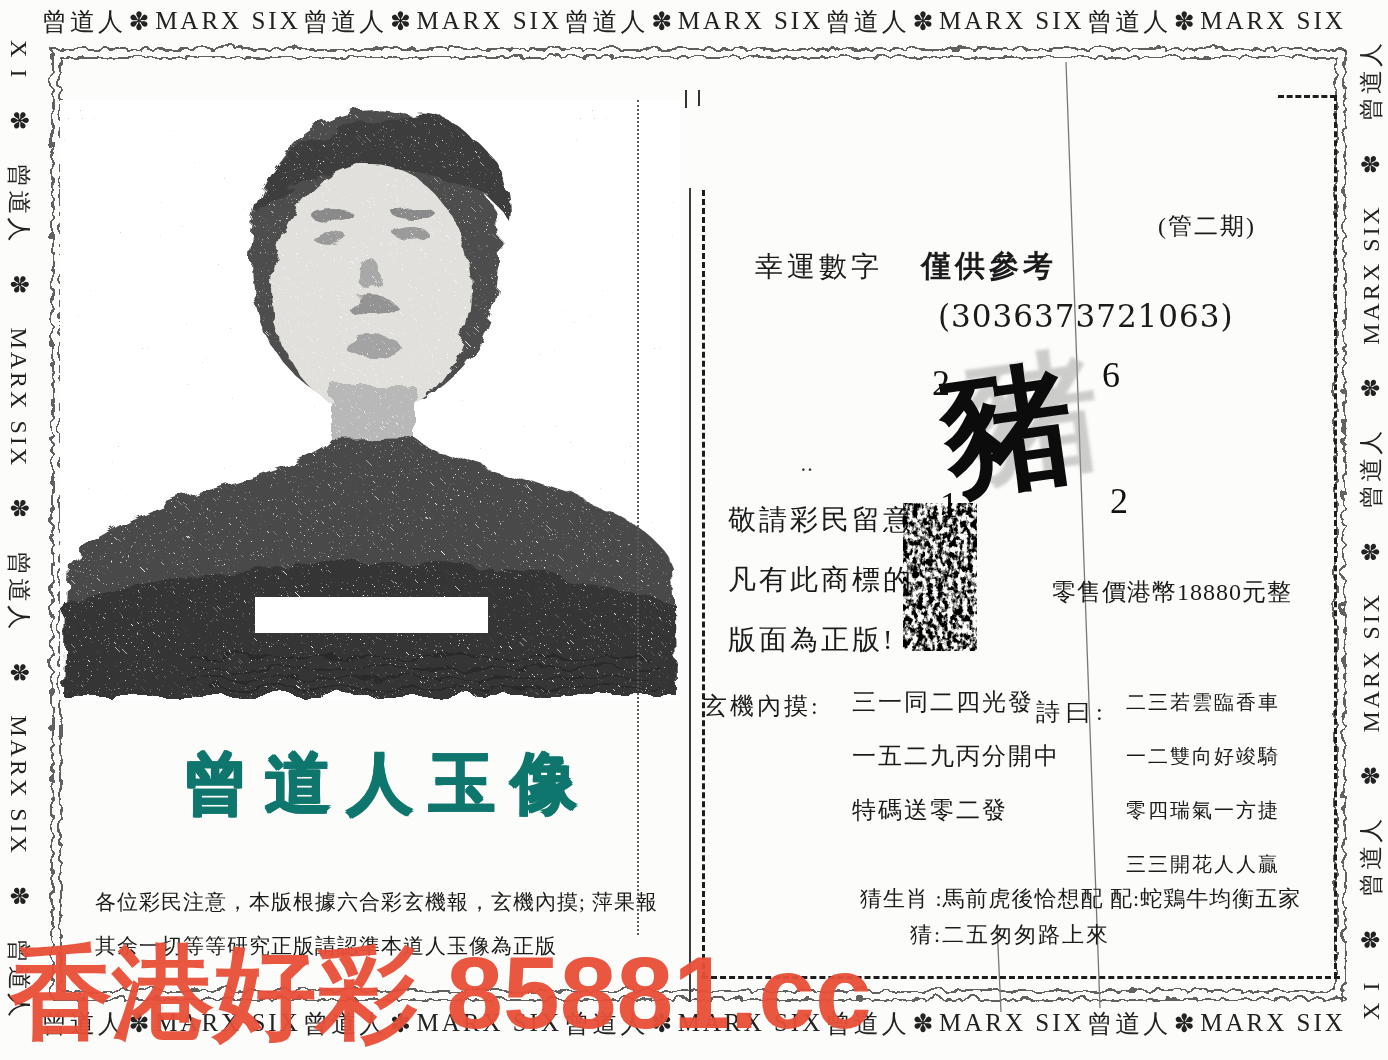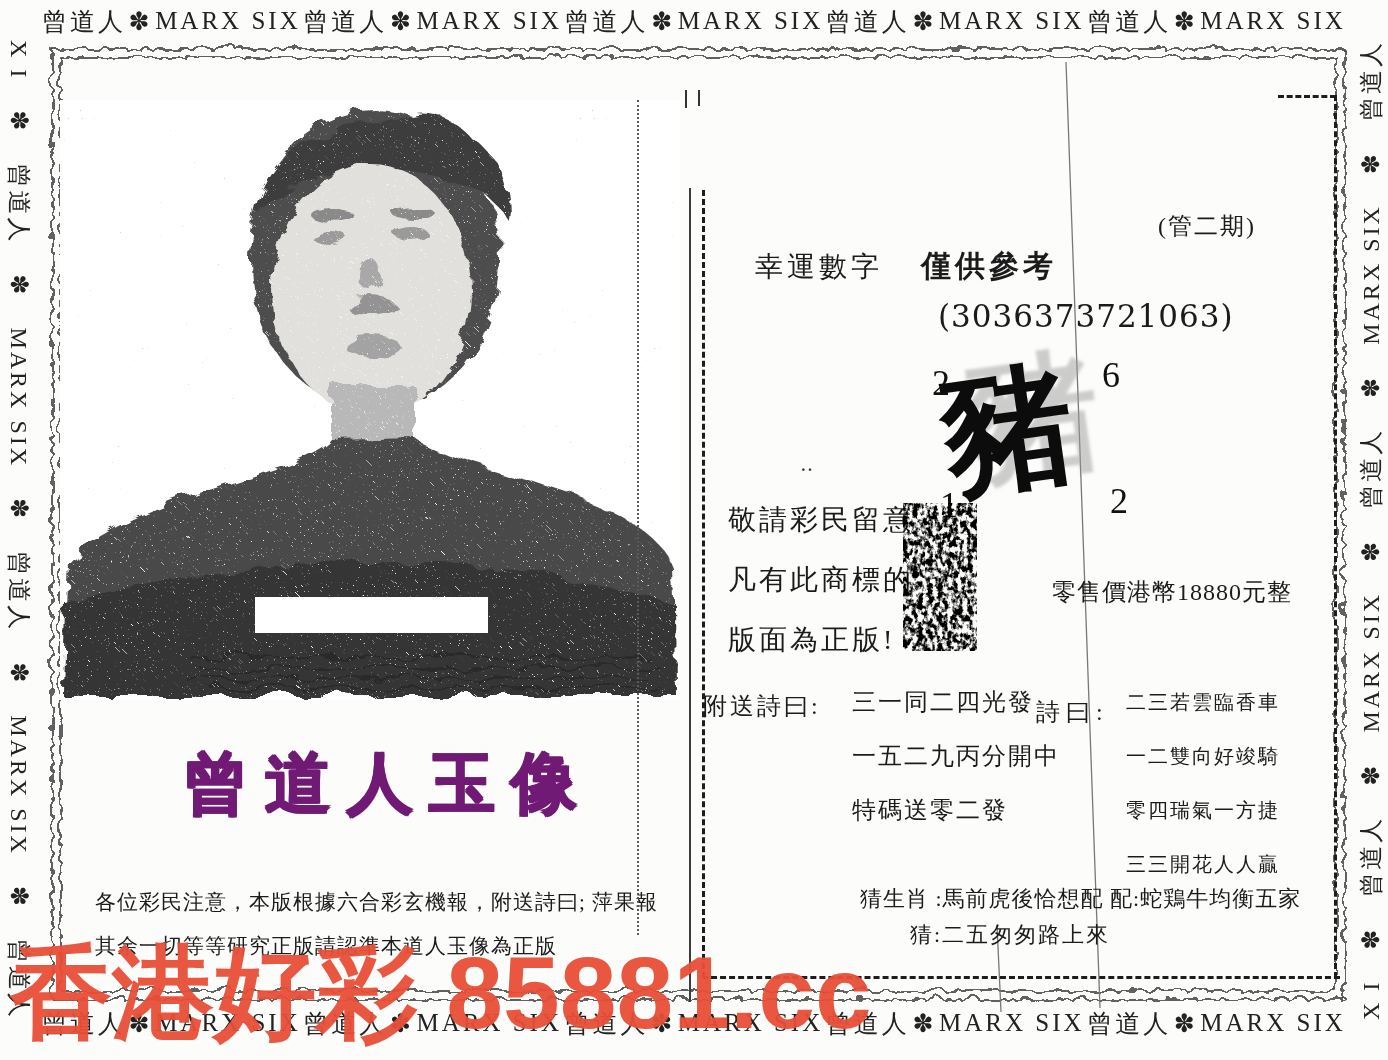--- a/index.html
+++ b/index.html
@@ -15,21 +15,21 @@
   .b-row.bottom{top:1003px;}
   .b-col{position:absolute;width:980px;height:38px;display:flex;
          justify-content:space-between;align-items:center;font-size:24px;color:#222;}
   .b-col.left{transform:translate(38px,40px) rotate(90deg);transform-origin:left top;}
   .b-col.right{transform:translate(1352px,1020px) rotate(-90deg);transform-origin:left top;}
   .b-seg{letter-spacing:3px;white-space:nowrap;font-family:"Liberation Serif","DejaVu Sans",serif;}
 
   
   .photo{position:absolute;left:60px;top:100px;}
   .title{position:absolute;left:182px;top:738px;font-size:66px;font-weight:700;
-         letter-spacing:16px;white-space:nowrap;color:#701a75;
+         letter-spacing:16px;white-space:nowrap;color:#0f766e;
          text-shadow:2px 0 currentColor,0 2px currentColor,2px 2px currentColor;}
   .notice{position:absolute;left:95px;top:880px;font-size:21px;letter-spacing:1px;line-height:44px;white-space:nowrap;}
   .notice span{display:block;}
 
   
   .dotline{position:absolute;left:637px;top:100px;height:835px;width:0;border-left:2px dotted #5a5a5a;}
   .solidline{position:absolute;left:689px;top:188px;height:814px;width:0;border-left:2px solid #3c3c3c;}
   .dash-left{position:absolute;left:702px;top:190px;height:788px;width:0;border-left:3px dashed #1d1d1d;}
   .dash-right{position:absolute;left:1334px;top:95px;height:883px;width:0;border-left:3px dashed #1d1d1d;}
   .dash-top{position:absolute;left:1278px;top:95px;width:58px;height:0;border-top:3px dashed #1d1d1d;}
@@ -203,21 +203,21 @@
           <line x1="140" y1="568" x2="600" y2="568"></line>
           <line x1="125" y1="578" x2="585" y2="578"></line>
           <line x1="150" y1="588" x2="600" y2="588"></line>
         </g>
       </g>
       <rect x="195" y="497" width="233" height="36" fill="#ffffff"></rect>
     </svg>
 
     <div class="title">曾道人玉像</div>
     <div class="notice">
-        <span>各位彩民注意，本版根據六合彩玄機報，附送詩曰; 萍果報</span>
+        <span>各位彩民注意，本版根據六合彩玄機報，玄機內摸; 萍果報</span>
         <span>其余一切等等研究正版請認準本道人玉像為正版</span>
       </div>
 
     <div class="dotline"></div>
     <div class="solidline"></div>
     <div class="dash-left"></div>
     <div class="dash-right"></div>
     <div class="dash-top"></div>
     <div class="dash-bottom"></div>
 
@@ -246,21 +246,21 @@
     <svg class="stamp" width="74" height="148">
       <filter id="stampf" x="0" y="0" width="100%" height="100%">
         <feTurbulence type="fractalNoise" baseFrequency="0.2 0.16" numOctaves="3" seed="13"></feTurbulence>
         <feColorMatrix type="matrix" values="0 0 0 0 0  0 0 0 0 0  0 0 0 0 0  5 0 0 0 -2"></feColorMatrix>
       </filter>
       <rect width="74" height="148" filter="url(#stampf)"></rect>
     </svg>
 
     <div class="price">零售價港幣18880元整</div>
 
-    <div class="poem-label1">附送詩曰:</div>
+    <div class="poem-label1">玄機內摸:</div>
     <div class="poem p1">
         <span>三一同二四光發</span>
         <span>一五二九丙分開中</span>
         <span>特碼送零二發</span>
       </div>
     <div class="poem-label2">詩曰:</div>
     <div class="poem p2">
         <span>二三若雲臨香車</span>
         <span>一二雙向好竣騎</span>
         <span>零四瑞氣一方捷</span>

